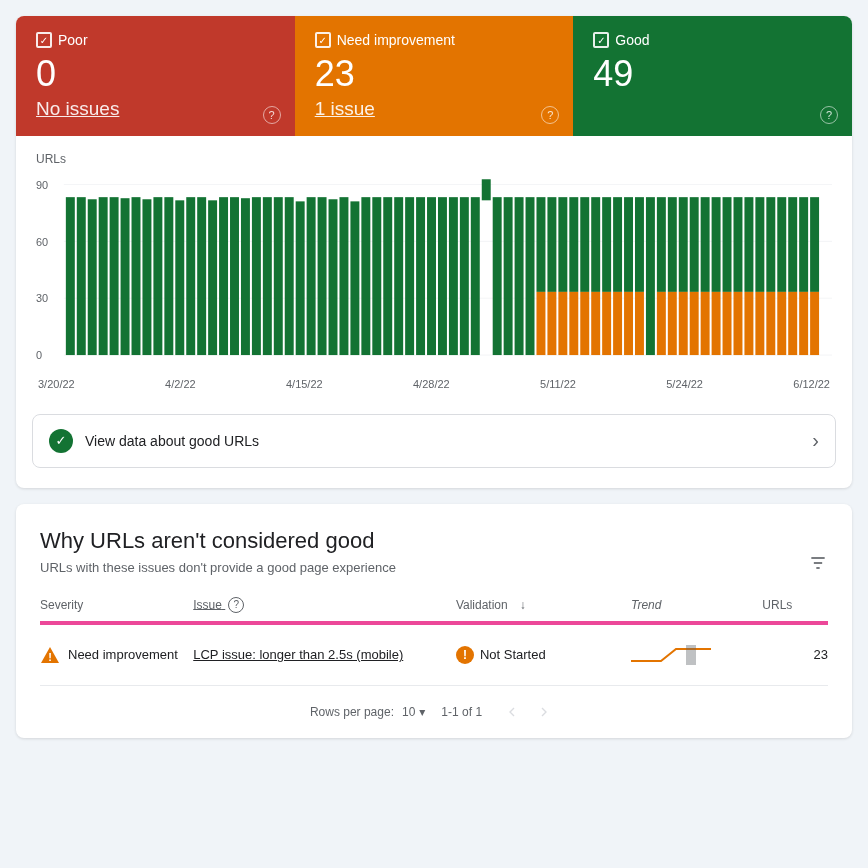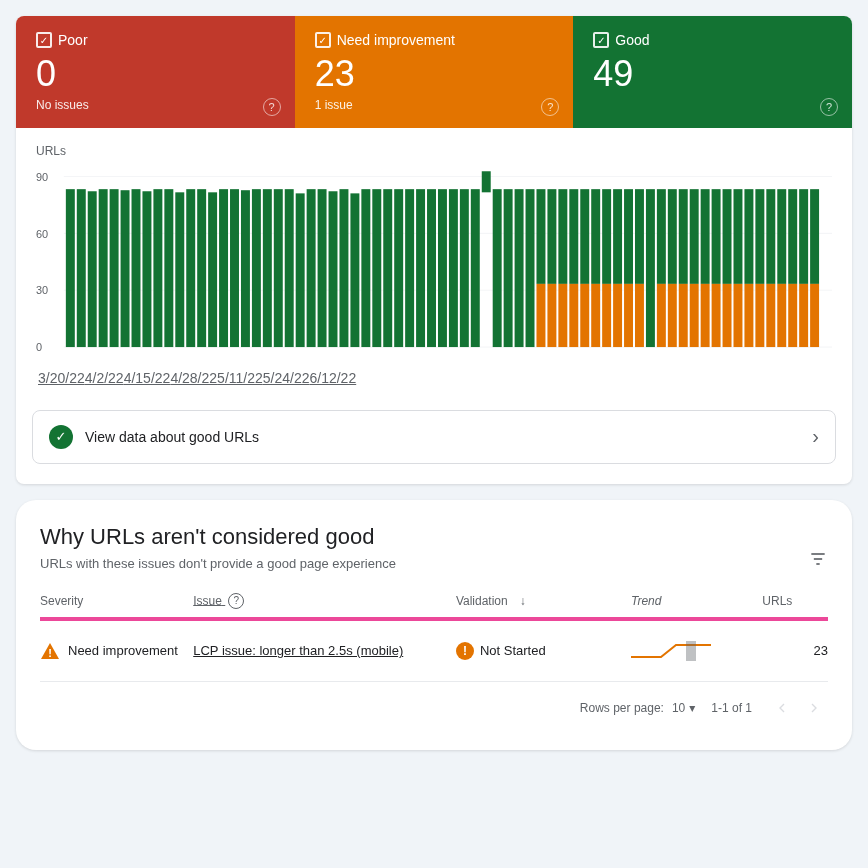--- a/index.html
+++ b/index.html
@@ -62,22 +62,23 @@
     }
 
     .status-count {
       font-size: 36px;
       font-weight: 400;
       line-height: 1.1;
       margin-bottom: 4px;
     }
 
     .status-issues {
-      font-size: 12px;
+      font-size: 19px;
       opacity: 0.9;
+      text-decoration: underline;
     }
 
     .help-icon {
       position: absolute;
       bottom: 12px;
       right: 14px;
       width: 18px;
       height: 18px;
       border-radius: 50%;
       border: 1.5px solid rgba(255,255,255,0.7);
@@ -105,25 +106,25 @@
       margin-top: 8px;
     }
 
     .chart-svg {
       width: 100%;
       height: 100%;
     }
 
     .chart-dates {
       display: flex;
-      font-size: 14px;
+      justify-content: space-between;
+      font-size: 11px;
       color: #5f6368;
       margin-top: 4px;
       padding: 0 2px;
-      text-decoration: underline;
     }
 
     .good-urls-link {
       margin: 12px 16px 20px;
       border: 1px solid #dadce0;
       border-radius: 8px;
       padding: 14px 16px;
       display: flex;
       align-items: center;
       justify-content: space-between;
@@ -150,24 +151,24 @@
       font-size: 13px;
     }
 
     .chevron-right {
       color: #5f6368;
       font-size: 20px;
     }
 
     .bottom-card {
       background: #fff;
-      border-radius: 20px;
+      border-radius: 8px;
       margin: 0 16px 16px;
       box-shadow: 0 1px 3px rgba(0,0,0,0.12);
-      padding: 24px 24px 16px;
+      padding: 24px 24px 0;
     }
 
     .section-title {
       font-size: 22px;
       font-weight: 500;
       color: #202124;
       margin-bottom: 6px;
     }
 
     .section-subtitle {
@@ -240,21 +241,21 @@
     }
 
     .trend-spark {
       display: flex;
       align-items: center;
     }
 
     .pagination-row {
       display: flex;
       align-items: center;
-      justify-content: flex-end;
+      justify-content: center;
       padding: 12px 0;
       font-size: 12px;
       color: #5f6368;
       gap: 16px;
     }
 
     .rows-per-page {
       display: flex;
       align-items: center;
       gap: 8px;

